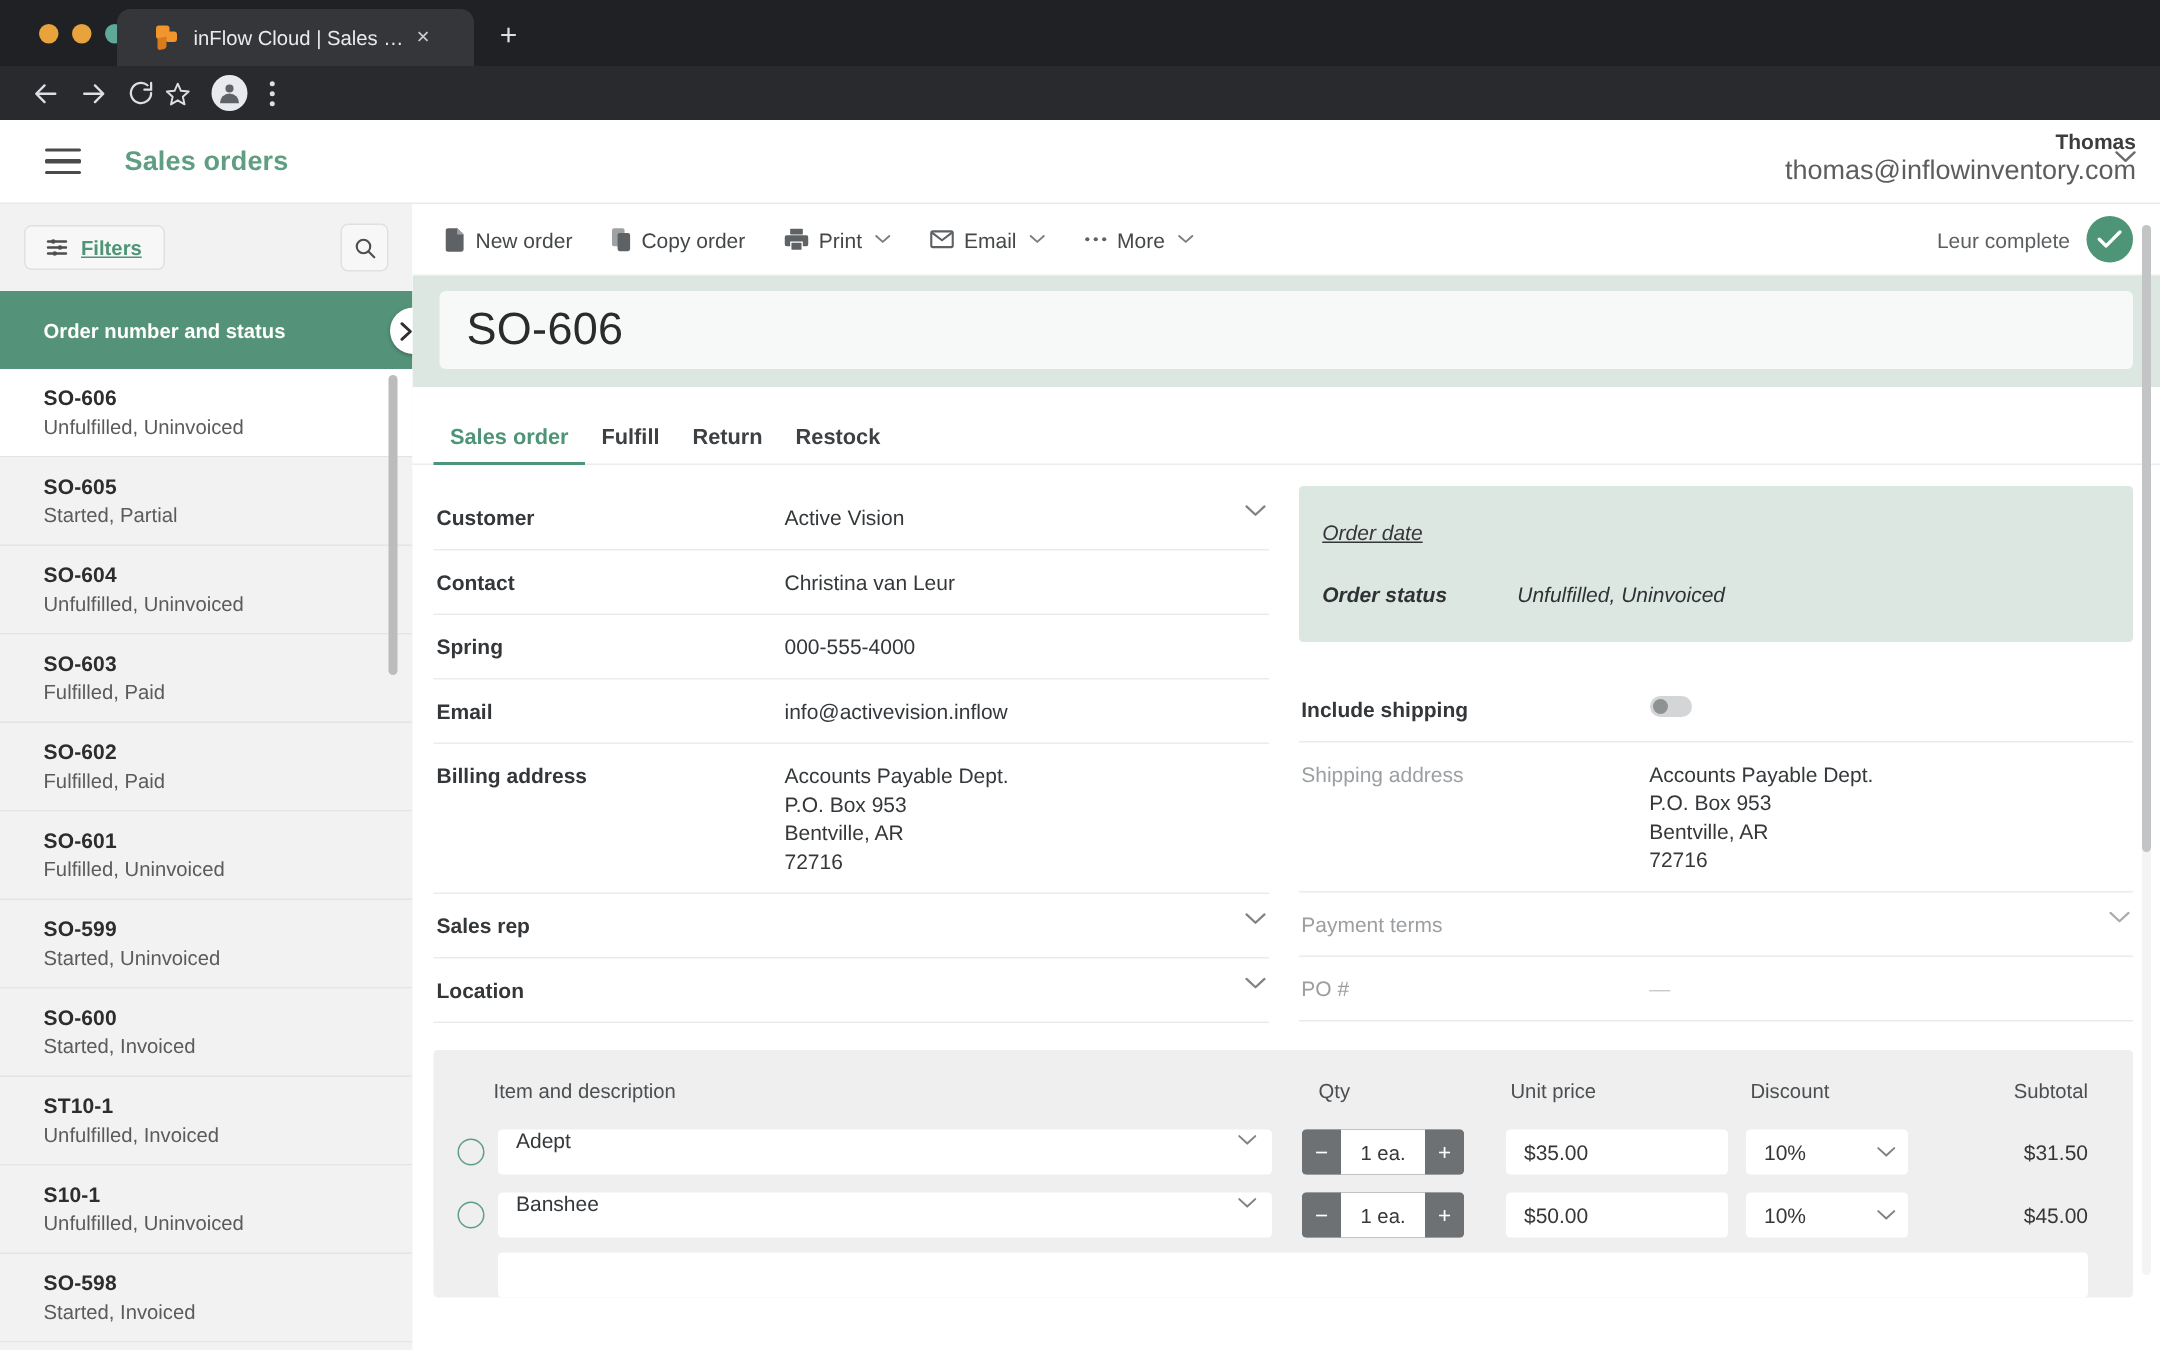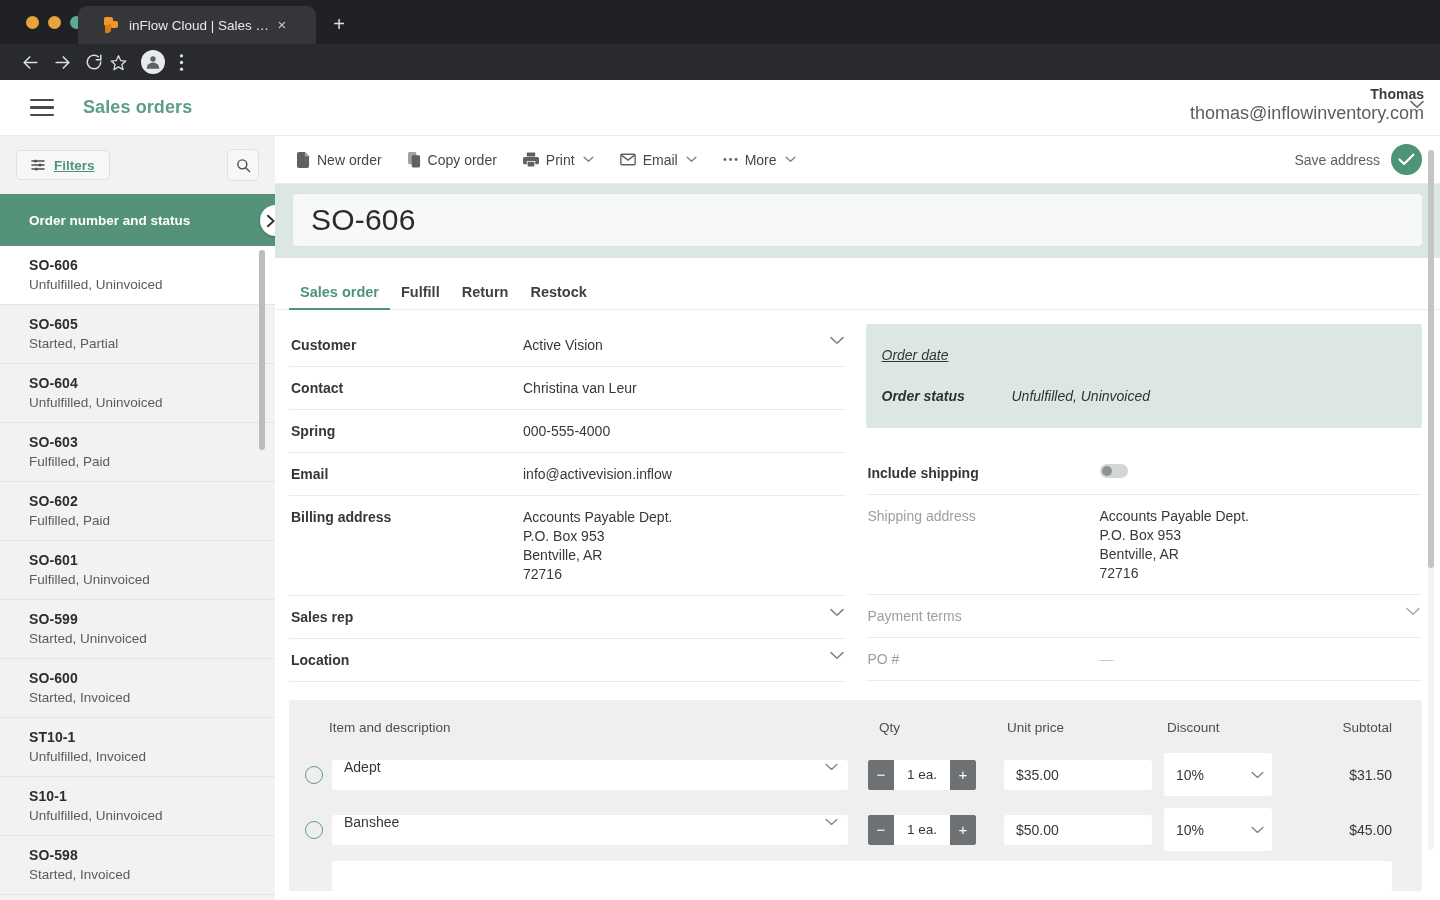--- a/index.html
+++ b/index.html
@@ -181,21 +181,21 @@
   .isel .fcaret { margin-left: auto; }
   .stepper { width: 108px; flex: 0 0 108px; height: 30px; display: flex; border-radius: 3px;
              overflow: hidden; background: #6d7173; margin-right: 28px; }
   .stepper .sbtn { width: 26px; background: #6d7173; color: #fff; display: flex;
                    align-items: center; justify-content: center; font-size: 15px; }
   .stepper .sval { flex: 1; background: #fff; display: flex; align-items: center;
                    justify-content: center; font-size: 13.5px; color: #35383a; }
   .iprice { width: 148px; flex: 0 0 148px; height: 30px; background: #fff; border-radius: 3px;
             display: flex; align-items: center; padding-left: 12px; font-size: 14px;
             color: #35383a; margin-right: 12px; }
-  .idisc { width: 108px; flex: 0 0 108px; height: 43px; background: #fff; border-radius: 3px;
+  .idisc { width: 108px; flex: 0 0 108px; height: 30px; background: #fff; border-radius: 3px;
            display: flex; align-items: center; padding: 0 8px 0 12px; font-size: 14px; color: #35383a; }
   .isub { width: 120px; flex: 0 0 120px; text-align: right; font-size: 14px; color: #35383a; }
   .idesc {
     margin: 4px 30px 8px 43px; background: #fff; border-radius: 3px; height: 30px;
     display: flex; align-items: center; padding-left: 12px; font-size: 13.5px; color: #3d4143;
   }
 
   .main-scroll { position: absolute; right: 6px; top: 14px; width: 6px; height: 418px;
                  background: #c2c4c5; border-radius: 3px; }
   .main-scroll-track { position: absolute; right: 6px; top: 14px; width: 6px; height: 700px;
@@ -439,21 +439,21 @@
               </svg>
           </span>
           <span>More</span>
           <span class="tb-caret">
             <svg width="11" height="7" viewBox="0 0 12 8" fill="none" stroke="#7b7f81" stroke-width="1.5" stroke-linecap="round" stroke-linejoin="round">
                 <polyline points="1 1.5 6 6 11 1.5"></polyline>
               </svg>
           </span>
         </div>
         <div class="save-wrap">
-          <span class="save-label">Save address</span>
+          <span class="save-label">Leur complete</span>
           <span class="save-check">
             <svg width="17" height="13" viewBox="0 0 18 14" fill="none" stroke="#fff" stroke-width="2.4" stroke-linecap="round" stroke-linejoin="round">
                 <polyline points="1.5 7 6.4 11.8 16.3 1.8"></polyline>
               </svg>
           </span>
         </div>
       </div>
 
       <div class="title-band">
         <div class="title-box">

